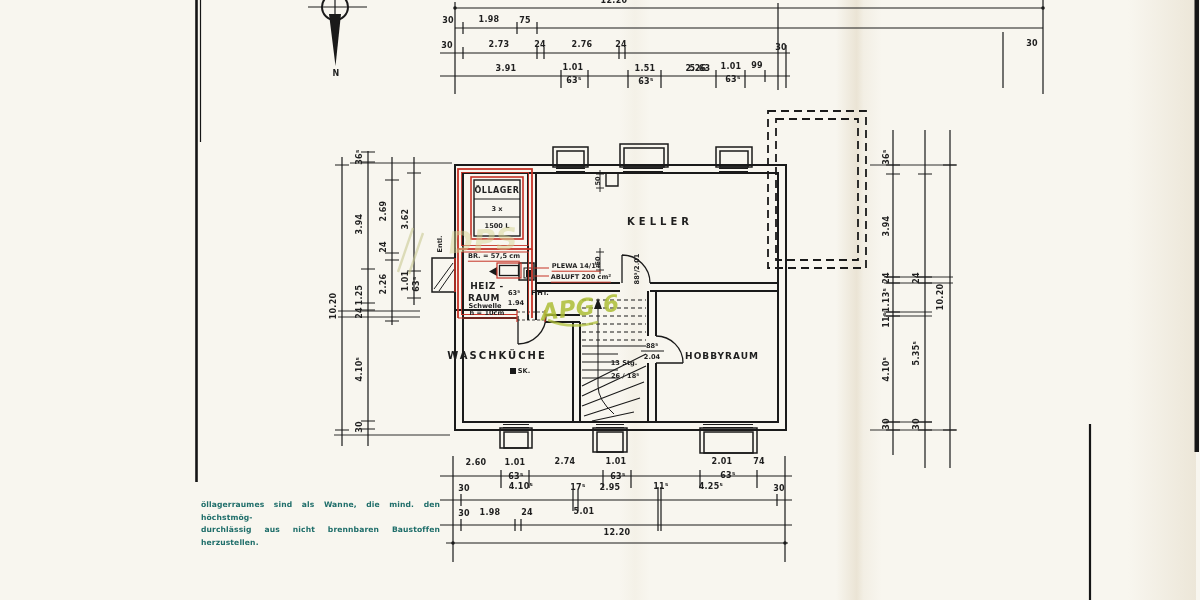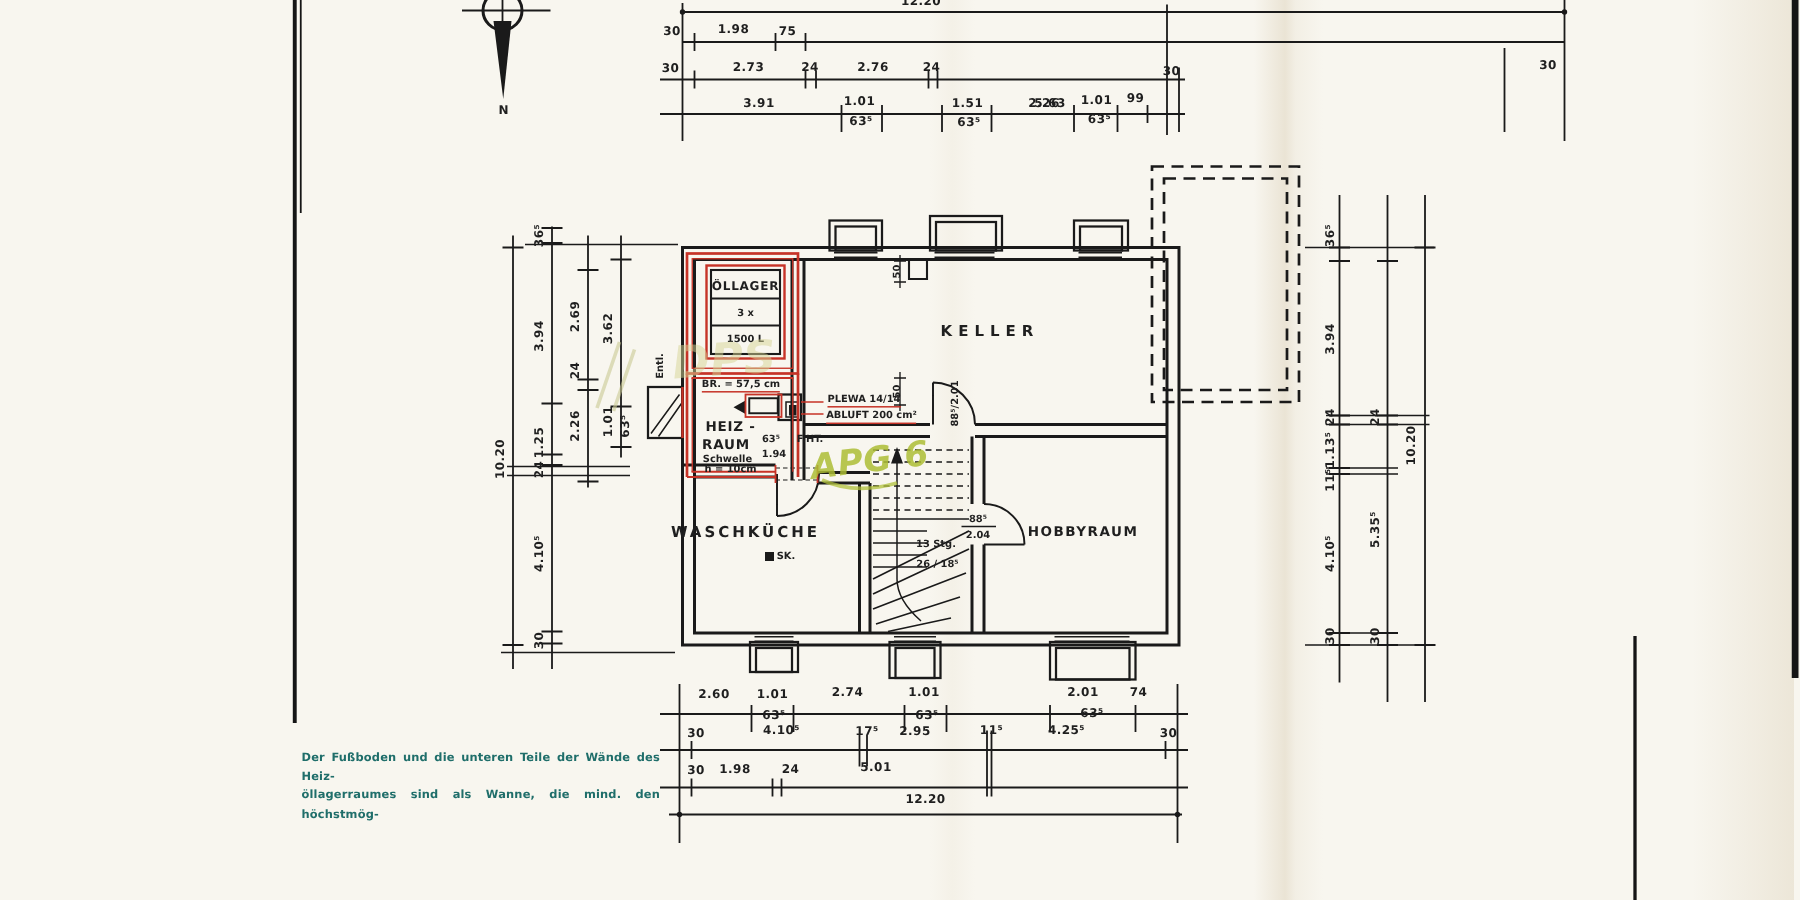--- a/index.html
+++ b/index.html
@@ -272,16 +272,16 @@
       <span class="lbl tiny" style="left: 598px; top: 261px; transform: translate(-50%, -50%) rotate(-90deg);">50</span>
       <span class="lbl tiny" style="left: 440px; top: 244px; transform: translate(-50%, -50%) rotate(-90deg);">Entl.</span>
       <span class="lbl b8" style="left: 336px; top: 74px; transform: translate(-50%, -50%) rotate(0deg);">N</span>
     </div>
   <div>
       <span class="lbl hand" style="left: 483px; top: 241px; transform: translate(-50%, -50%) rotate(-4deg); font-size: 30px; color: rgba(213, 211, 148, 0.5);">DPS</span>
       <span class="lbl hand" style="left: 580px; top: 308px; transform: translate(-50%, -50%) rotate(-7deg); font-size: 23px; color: rgba(173, 189, 53, 0.85);">APG 6</span>
     </div>
 
   <div id="note">
-    <div>Der Fußboden und die unteren Teile der Wände des Heiz-</div>
     <div>öllagerraumes sind als Wanne, die mind. den höchstmög-</div>
+    <div>durchlässig aus nicht brennbaren Baustoffen herzustellen.</div>
   </div>
 </div>
 
 </body></html>

